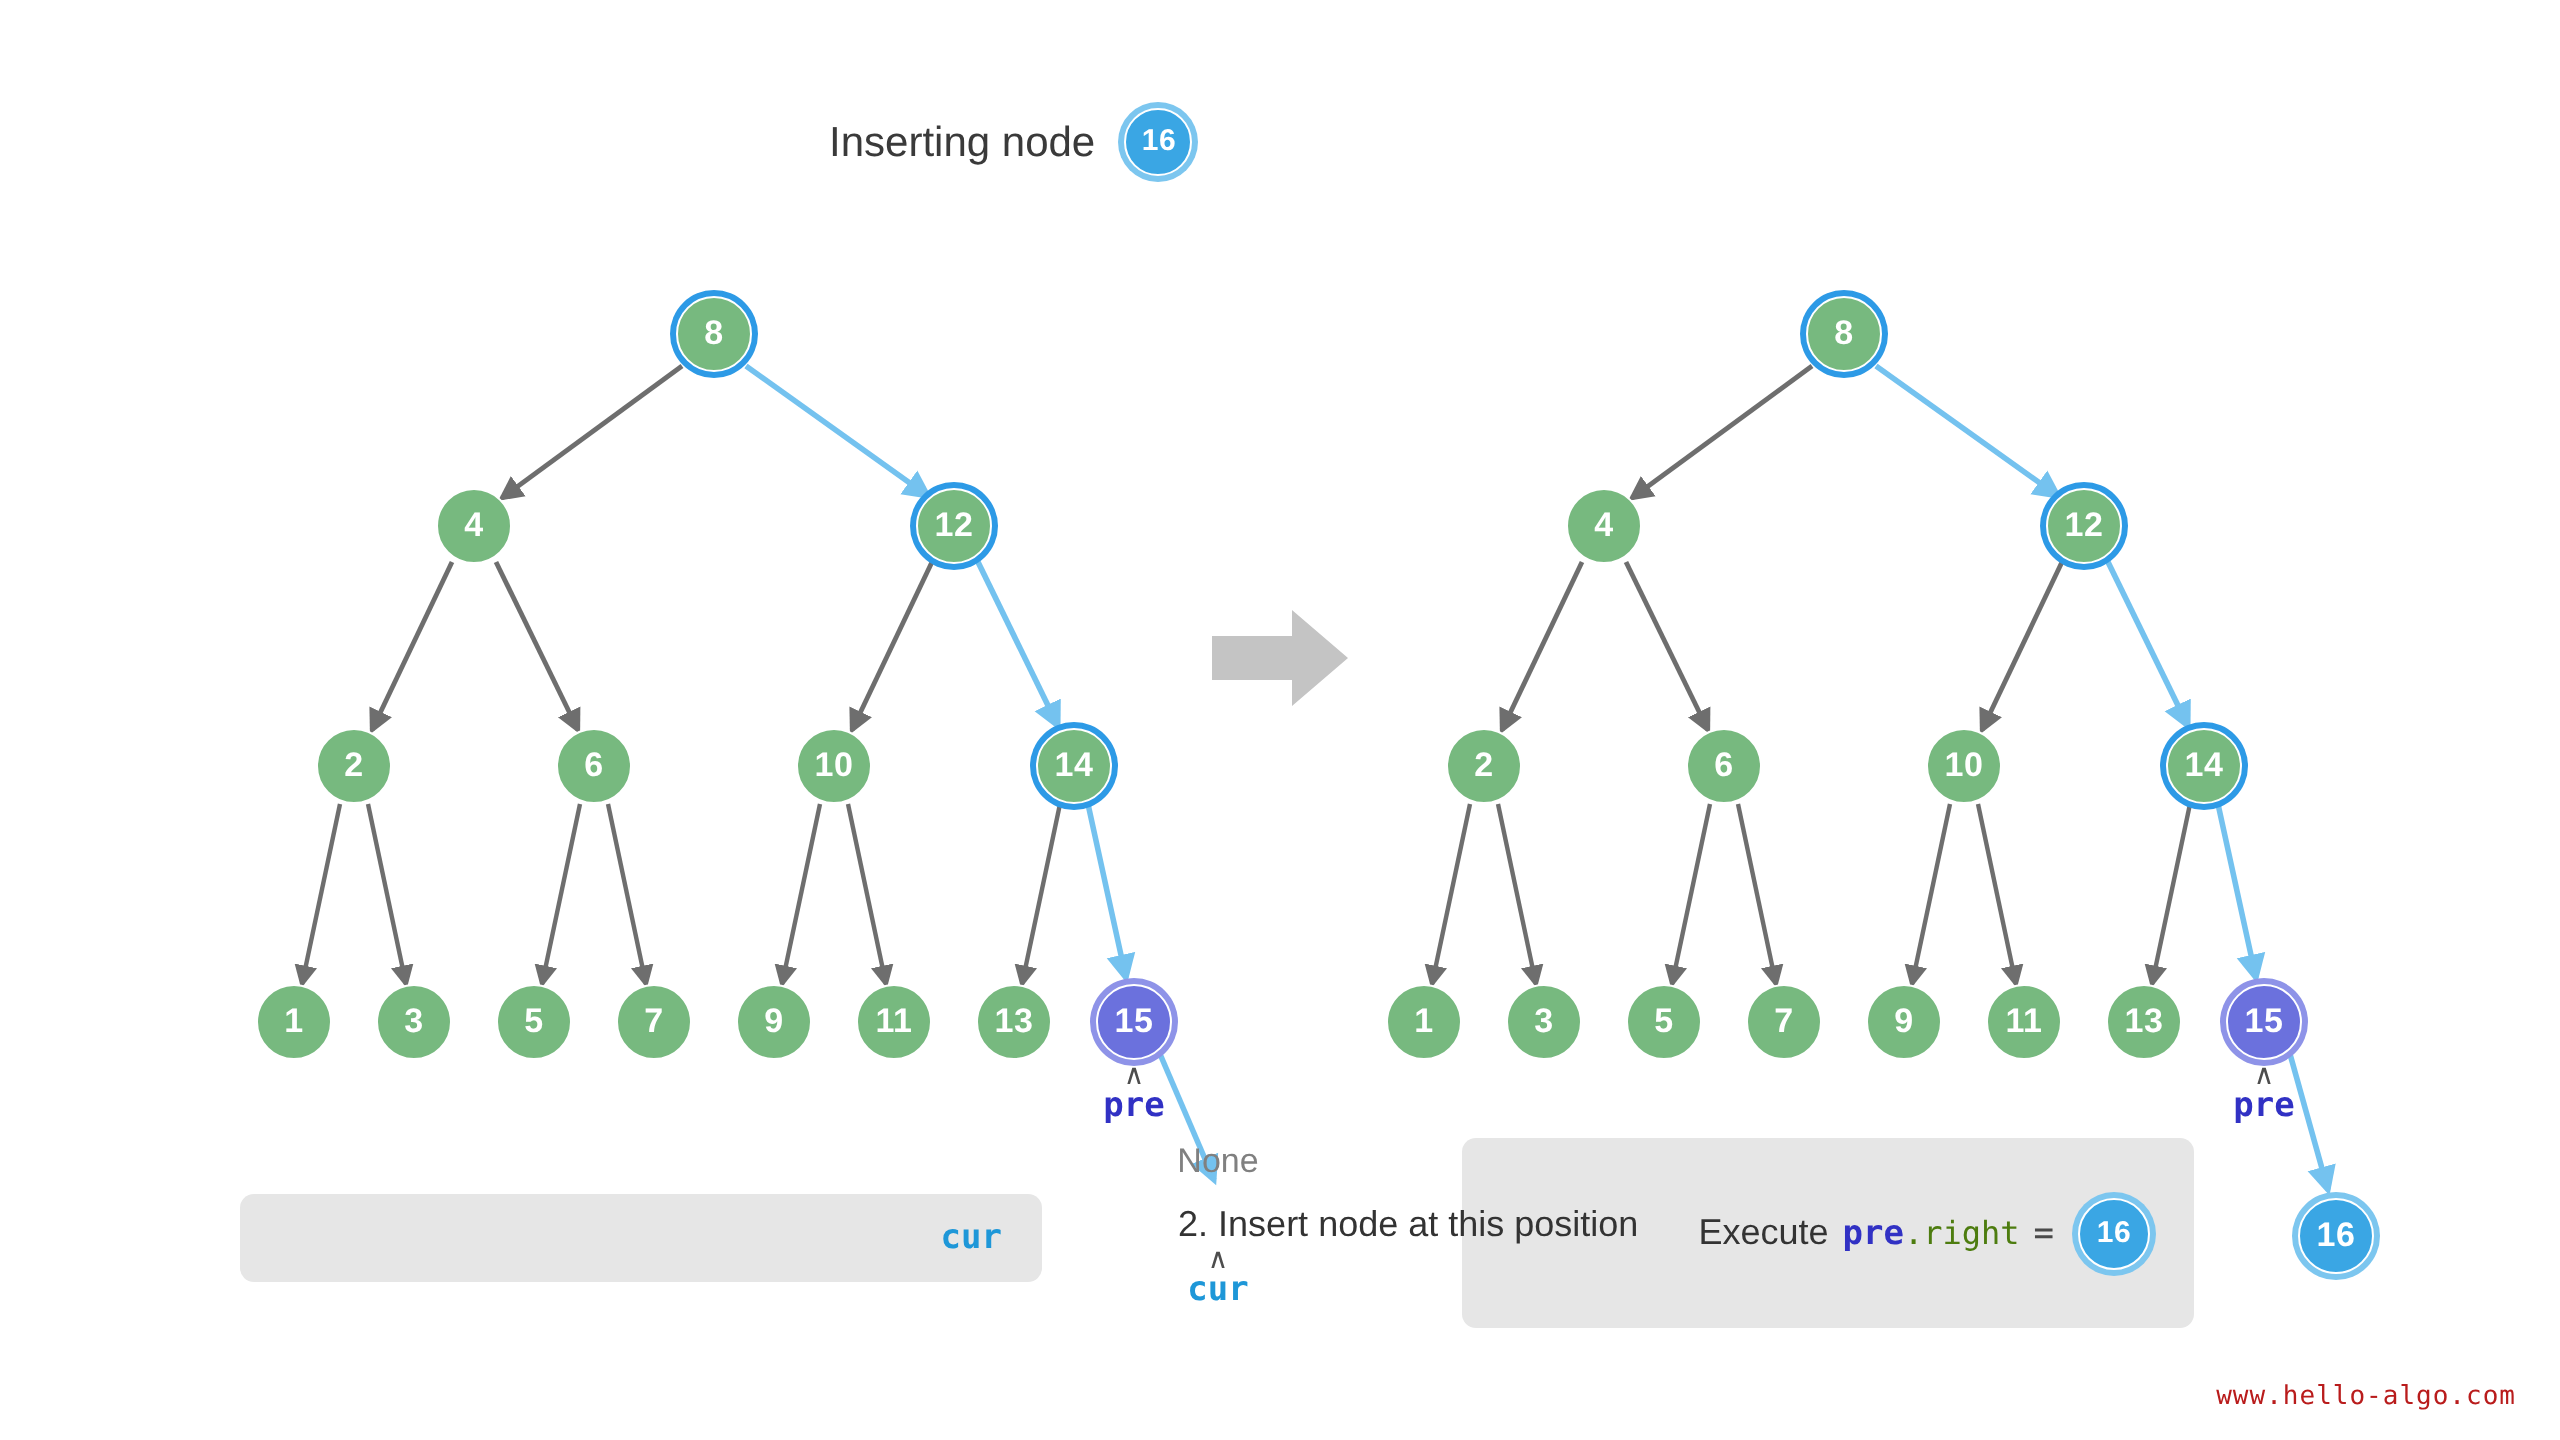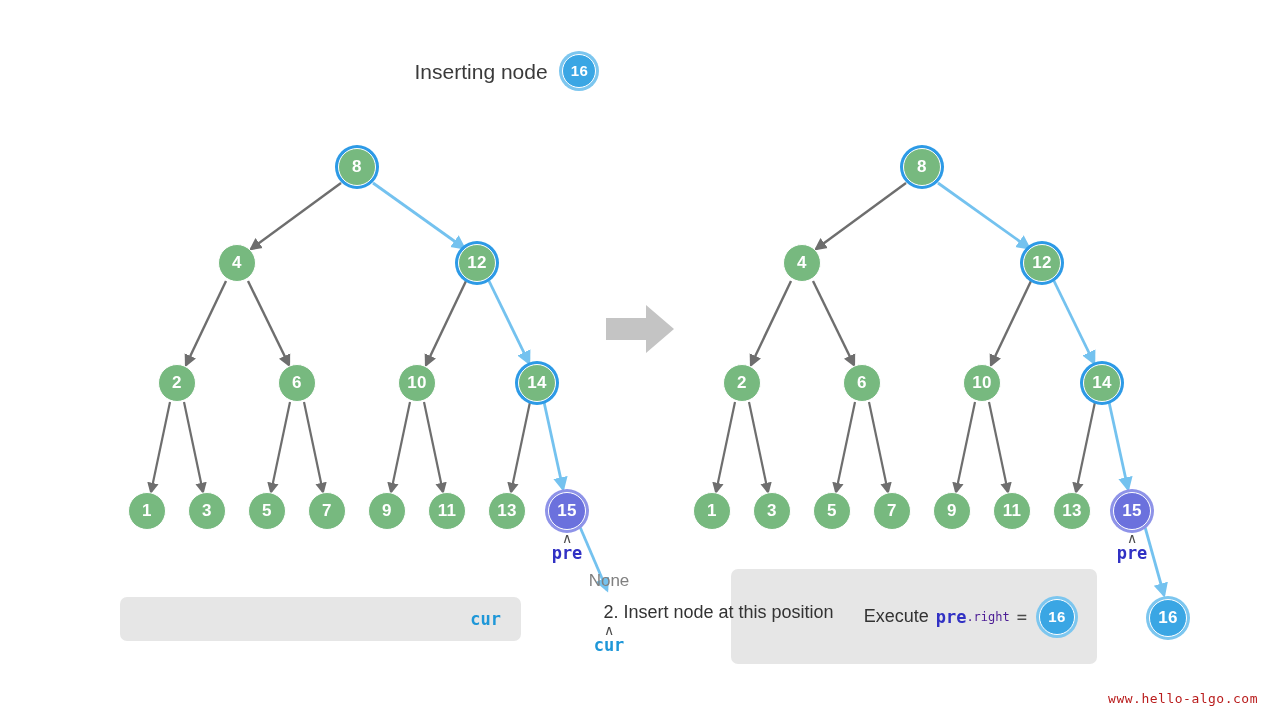--- a/index.html
+++ b/index.html
@@ -155,21 +155,21 @@
     flex-direction: row;
     justify-content: flex-end;
   }
   .caption .line {
     display: flex;
     align-items: center;
     white-space: nowrap;
   }
   .kw-cur { color: #1e97d8; font-weight: bold; font-family: "DejaVu Sans Mono", monospace; font-size: 17px; }
   .kw-pre { color: #3131c4; font-weight: bold; font-family: "DejaVu Sans Mono", monospace; font-size: 17px; }
-  .kw-mono { color: #4c1d95; font-family: "DejaVu Sans Mono", monospace; font-size: 12px; }
+  .kw-mono { color: #4d7c0f; font-family: "DejaVu Sans Mono", monospace; font-size: 16px; }
   .kw-eq  { color: #4a4a4a; font-family: "DejaVu Sans Mono", monospace; font-size: 17px; }
 
   
   #caption-1 {
     left: 120px; top: 597px;
     width: 401px; height: 44px;
     padding: 0 20px;
   }
   
   #caption-2 {

